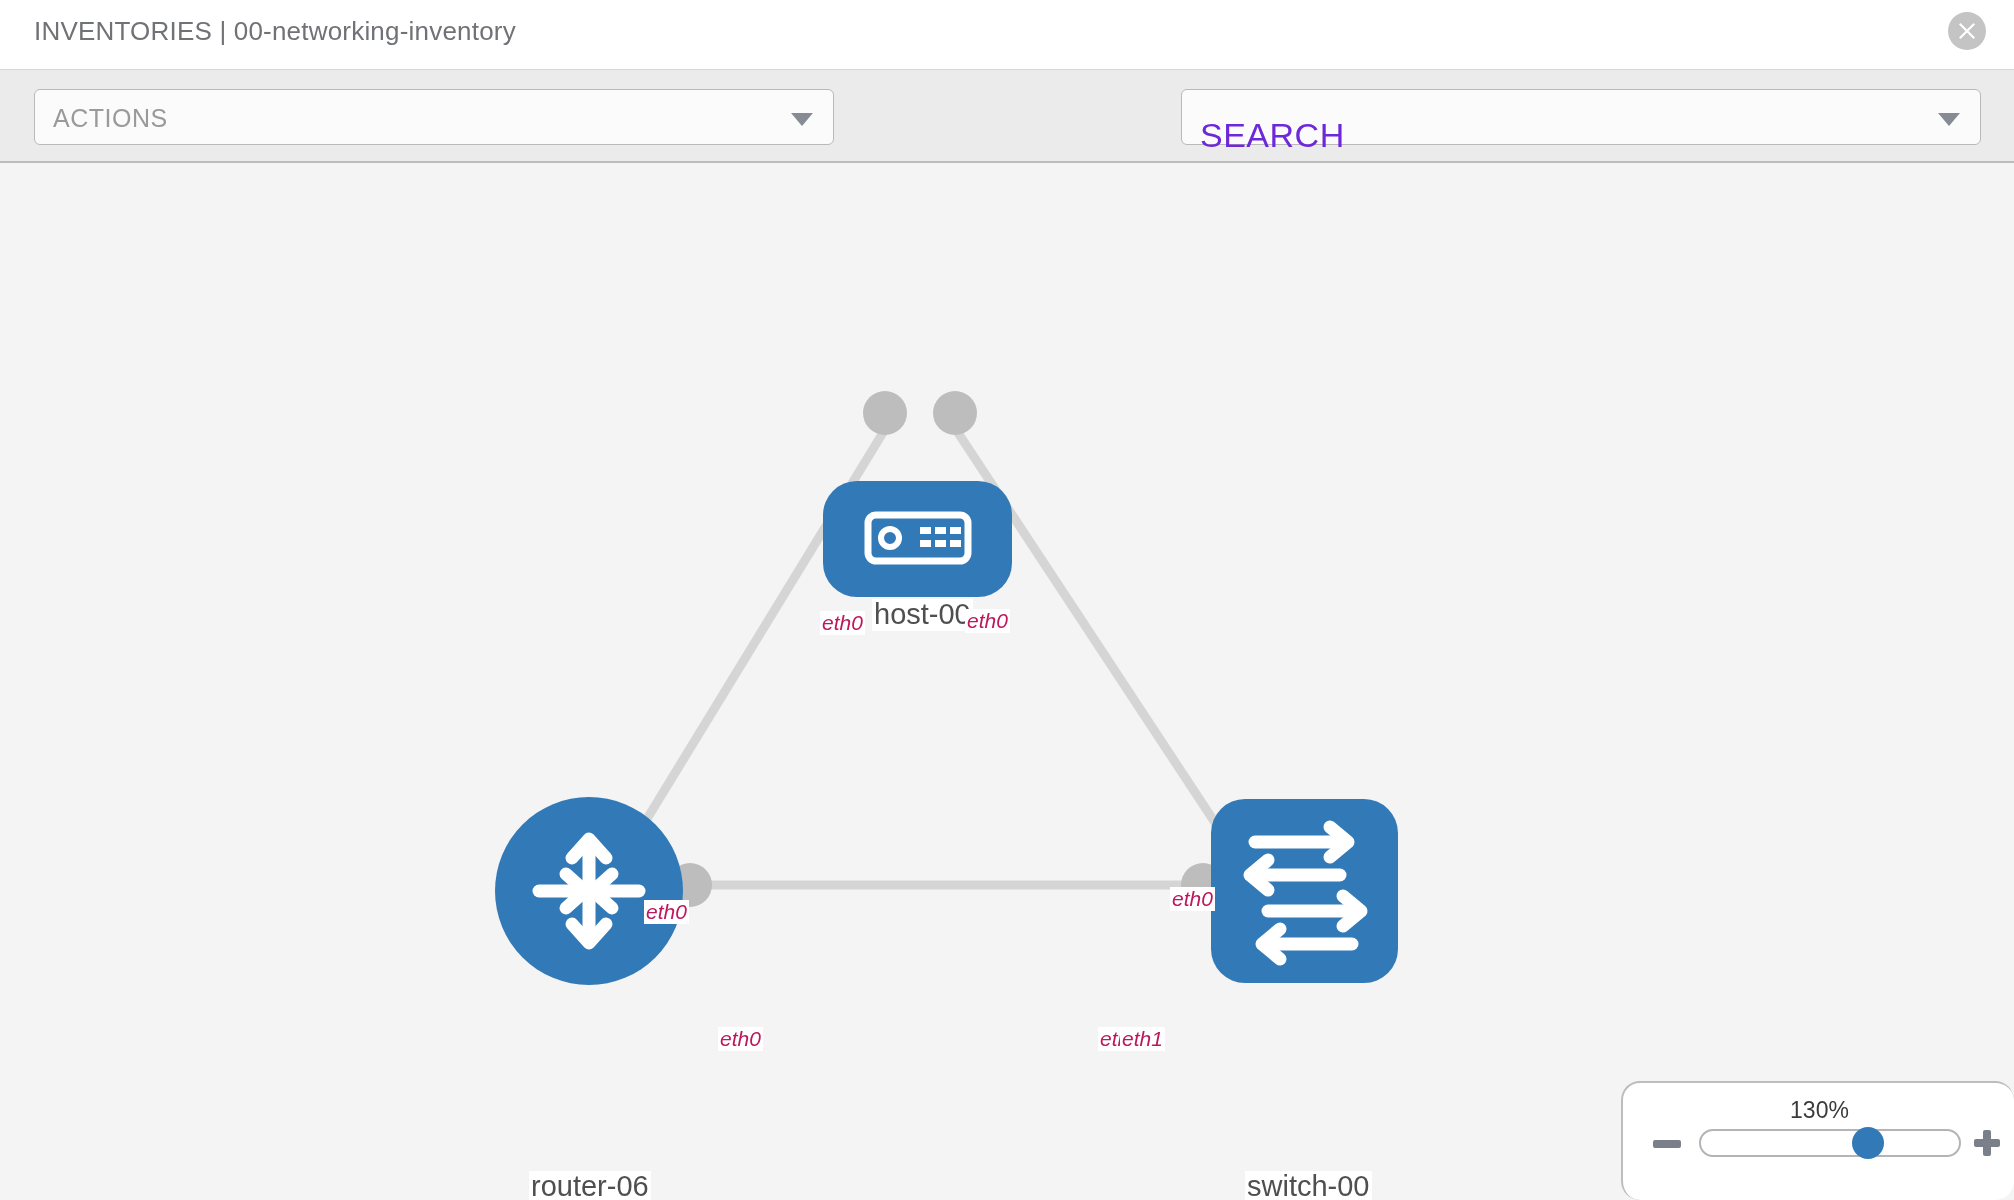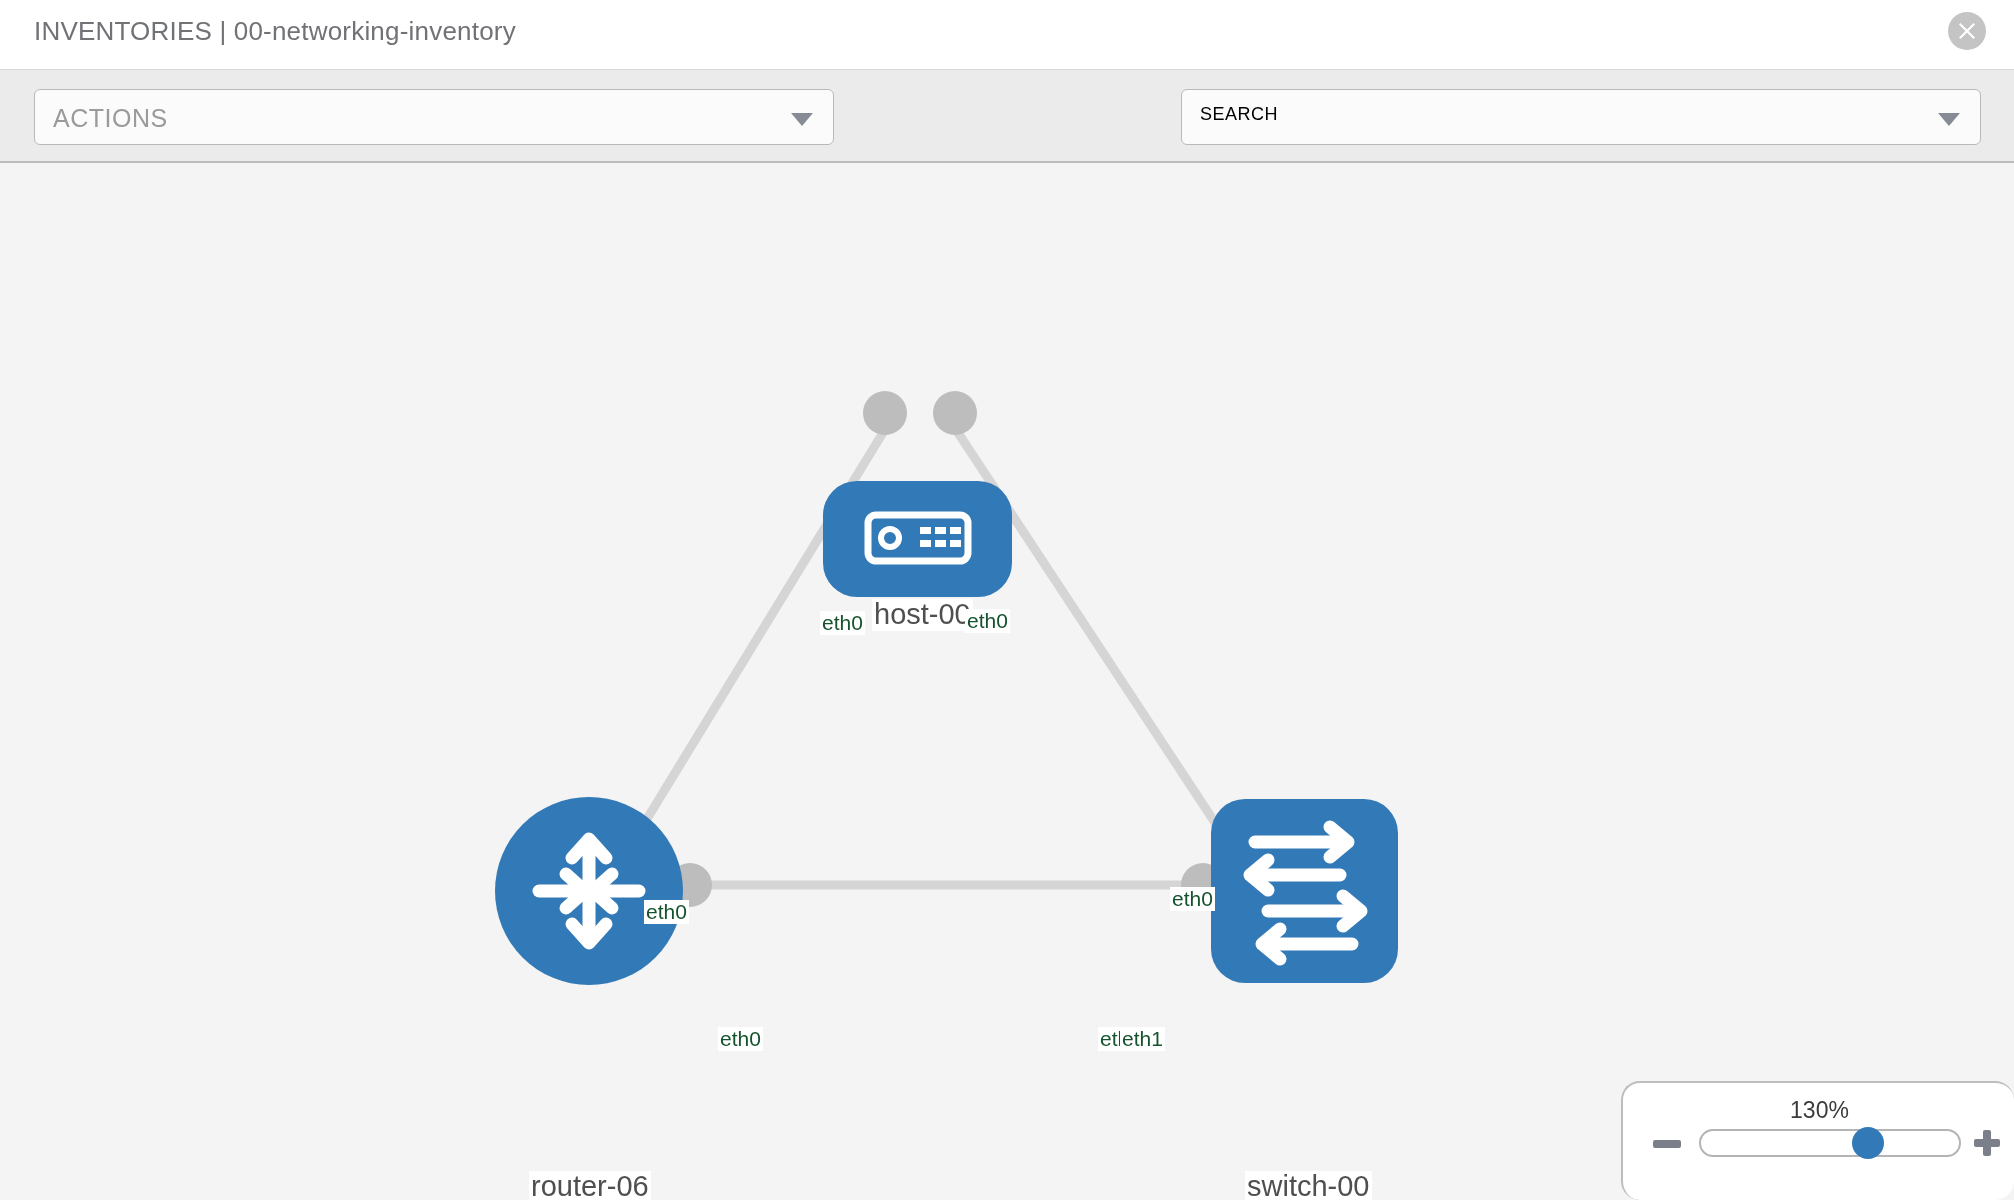--- a/index.html
+++ b/index.html
@@ -105,23 +105,23 @@
     height: 56px;
     background: #fbfbfb;
     border: 1px solid #b9b9b9;
     border-radius: 6px;
     box-sizing: border-box;
     cursor: text;
   }
   .search-label {
     position: absolute;
     left: 18px;
-    top: 14px;
-    font-size: 18px;
-    color: #000000;
+    top: 26px;
+    font-size: 34px;
+    color: #6d28d9;
     letter-spacing: 0.5px;
   }
 
   
   .canvas {
     position: absolute;
     top: 163px; left: 0;
     width: 2014px;
     height: 1037px;
     background: #f4f4f4;
@@ -141,25 +141,26 @@
     color: #4f4f4f;
     background: #ffffff;
     white-space: nowrap;
     padding: 0 2px;
     line-height: 1.1;
     margin-top: 8px;
   }
   .iface-label {
     position: absolute;
     font-size: 21px;
-    color: #14532d;
+    color: #be185d;
     background: #ffffff;
     white-space: nowrap;
     padding: 0 2px;
     line-height: 1.15;
+    font-style: italic;
   }
 
   
   .zoom-panel {
     position: absolute;
     left: 1621px;
     top: 1081px;
     width: 393px;
     height: 119px;
     background: #ffffff;

